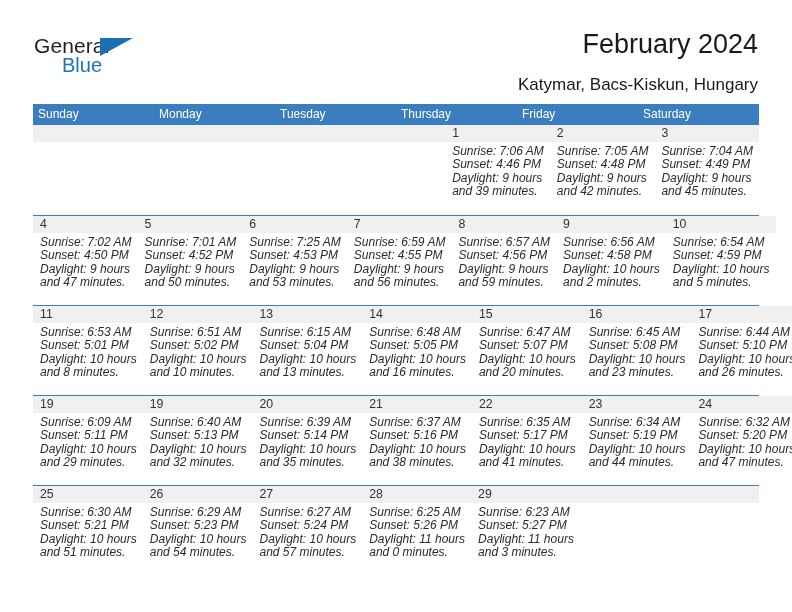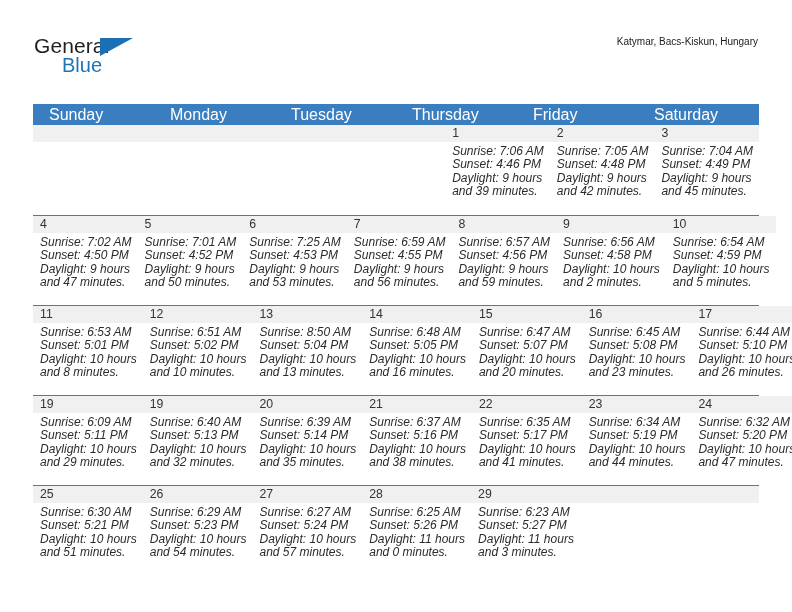--- a/index.html
+++ b/index.html
@@ -70,45 +70,45 @@
     text-align: right;
   }
   .cal-title {
     font-size: 27px;
     color: #1a1a1a;
     font-weight: normal;
     line-height: 32px;
     white-space: nowrap;
   }
   .cal-subtitle {
-    font-size: 10px;
+    font-size: 17px;
     color: #1a1a1a;
     line-height: 20px;
-    margin-top: 4px;
+    margin-top: 15px;
     white-space: nowrap;
   }
 
   
   .calendar {
     position: absolute;
     left: 33px;
     top: 104px;
     width: 726px;
   }
   .weekday-row {
     display: flex;
     background: #3a7ebf;
     height: 21px;
   }
   .weekday {
     flex: 1 1 0;
     color: #ffffff;
-    font-size: 16px;
+    font-size: 12px;
     line-height: 21px;
-    padding-left: 16px;
+    padding-left: 5px;
     box-sizing: border-box;
     white-space: nowrap;
   }
   .week-row {
     display: flex;
     height: 90px;
     border-top: 1.6px solid #3a7ebf;
     box-sizing: border-box;
   }
   .week-row:first-of-type {
@@ -152,20 +152,21 @@
 
   <div class="header">
 
     <div class="logo">
       <span class="logo-general">General</span>
       <span class="logo-triangle"></span>
       <span class="logo-blue">Blue</span>
     </div>
 
     <div class="title-block">
+      <div class="cal-title">February 2024</div>
       <div class="cal-subtitle">Katymar, Bacs-Kiskun, Hungary</div>
     </div>
 
   </div>
 
   <div class="calendar">
     <div class="weekday-row" id="weekday-row">
         <div class="weekday">Sunday</div>
         <div class="weekday">Monday</div>
         <div class="weekday">Tuesday</div>
@@ -329,21 +330,21 @@
               <div>Sunset: 5:02 PM</div>
               <div>Daylight: 10 hours</div>
               <div>and 10 minutes.</div>
             </div>
           </div>
           <div class="day-cell">
             <div class="day-num-band">
               <div class="day-num">13</div>
             </div>
             <div class="day-info">
-              <div>Sunrise: 8:50 AM</div>
+              <div>Sunrise: 6:15 AM</div>
               <div>Sunset: 5:04 PM</div>
               <div>Daylight: 10 hours</div>
               <div>and 13 minutes.</div>
             </div>
           </div>
           <div class="day-cell">
             <div class="day-num-band">
               <div class="day-num">14</div>
             </div>
             <div class="day-info">

